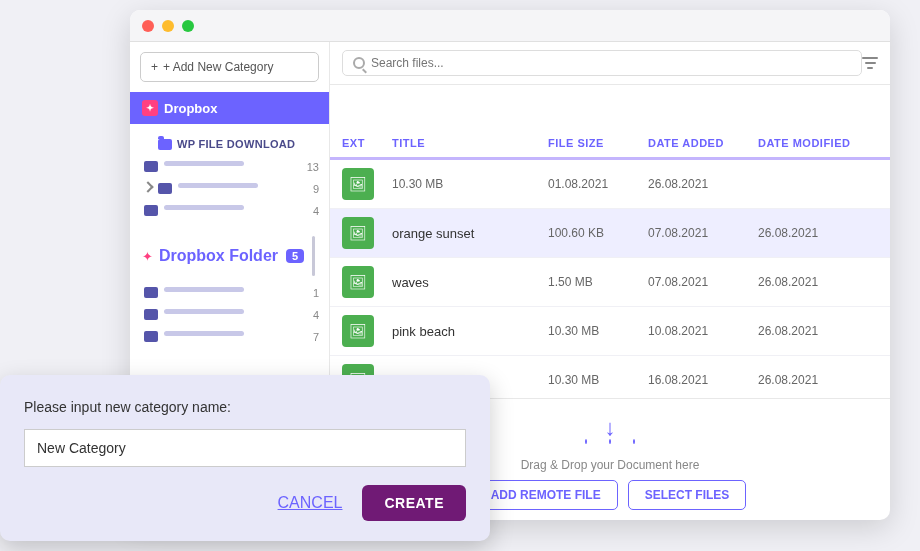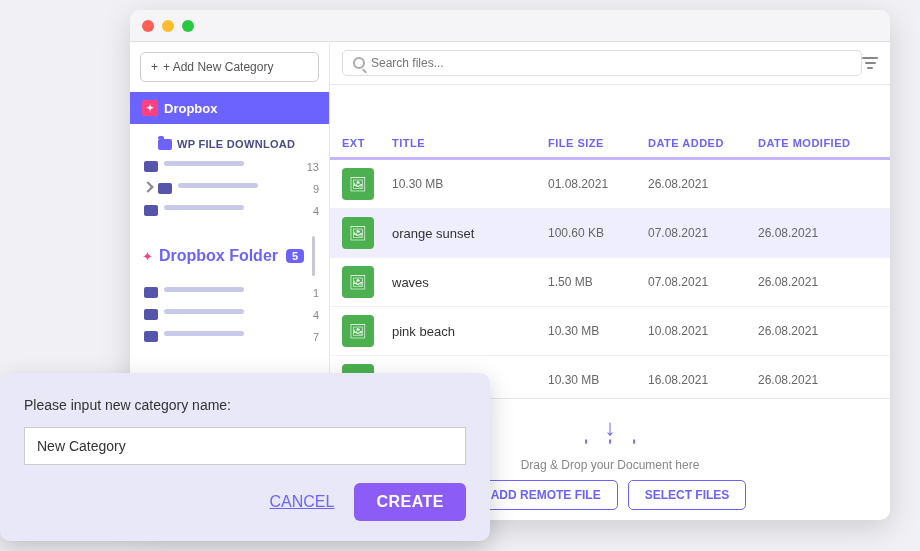--- a/index.html
+++ b/index.html
@@ -386,26 +386,26 @@
     .btn-cancel {
       background: none;
       border: none;
       color: #6c63ff;
       font-size: 16px;
       cursor: pointer;
       text-decoration: underline;
       font-weight: 500;
     }
     .btn-create {
-      background: #8b5cf6;
+      background: #701a75;
       color: #fff;
       border: none;
       border-radius: 6px;
       padding: 10px 22px;
-      font-size: 16px;
+      font-size: 14px;
       font-weight: 700;
       cursor: pointer;
       letter-spacing: 0.5px;
     }
 
     
     .search-icon-sm {
       width: 12px; height: 12px;
       border: 2px solid #aaa;
       border-radius: 50%;

